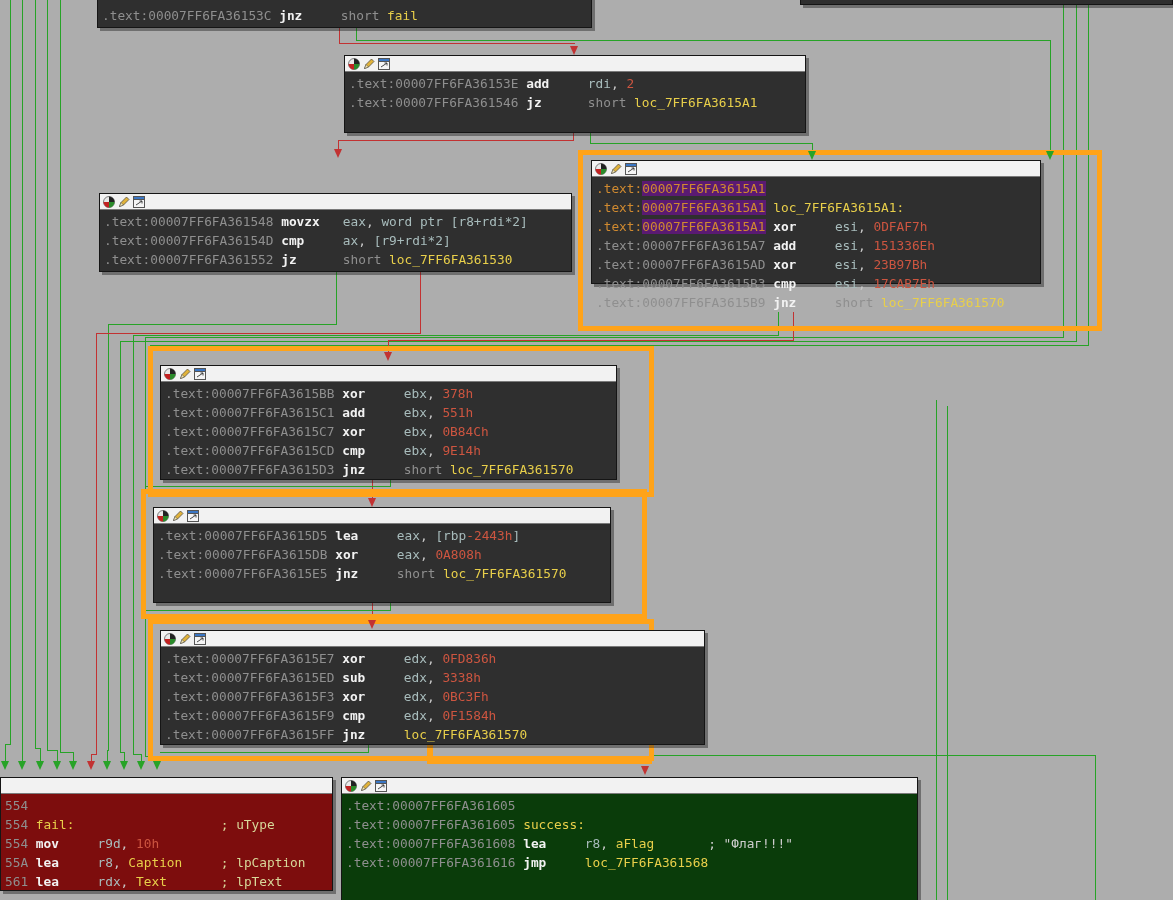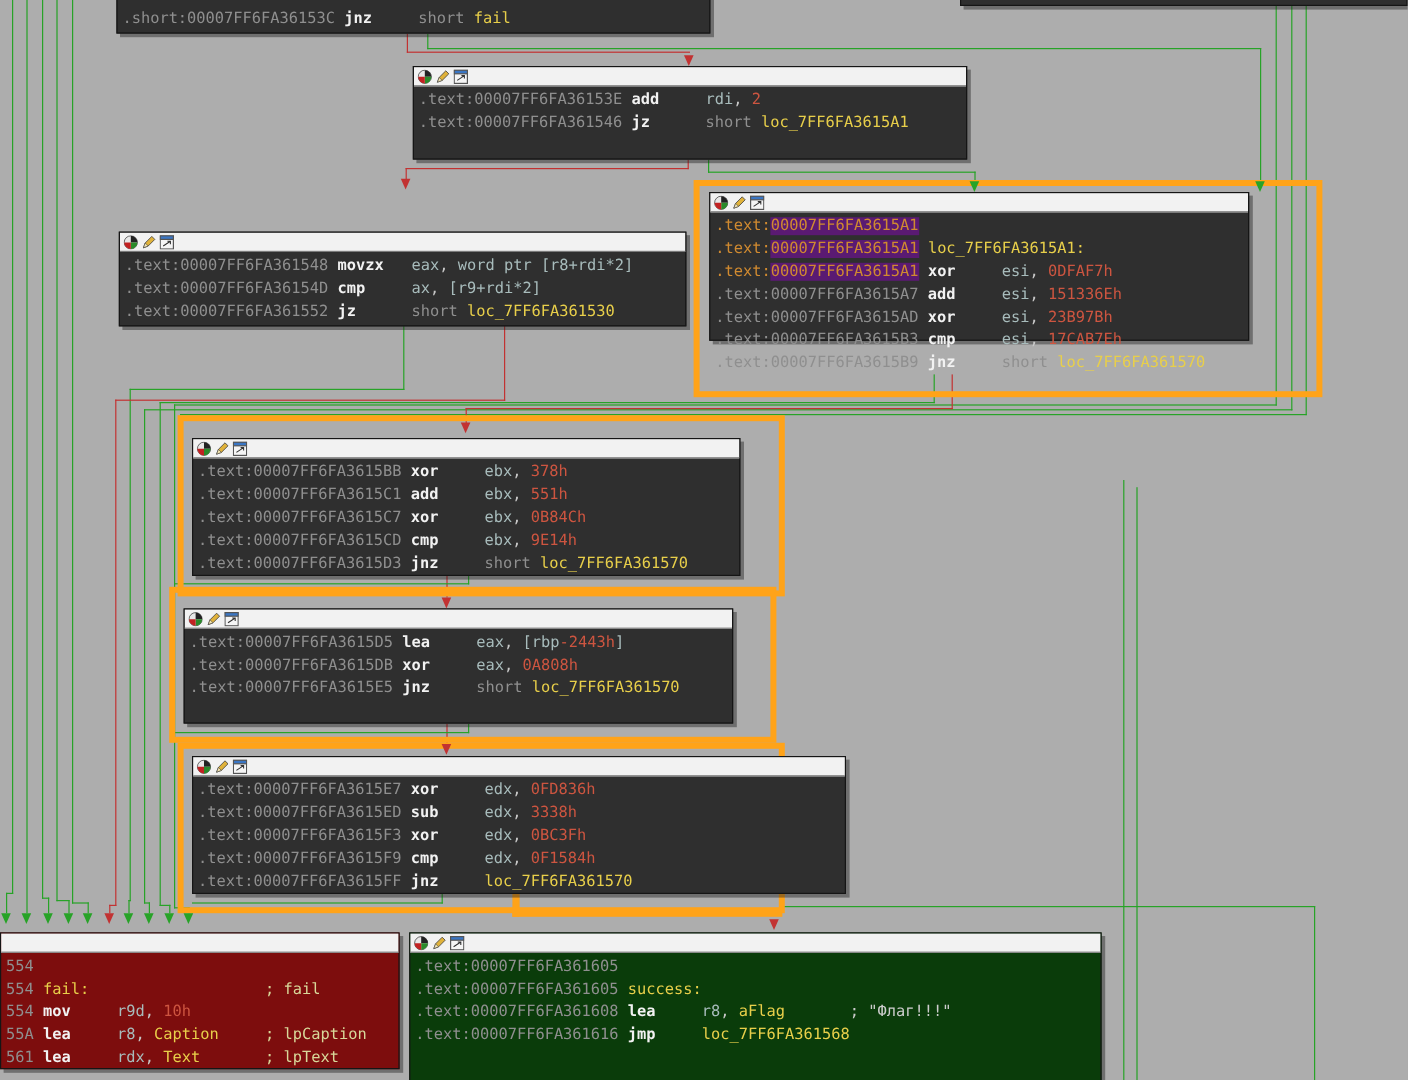--- a/index.html
+++ b/index.html
@@ -119,21 +119,21 @@
     <div class="ln g" style="left: 1095px; top: 755px; width: 1px; height: 145px;"></div>
     <div class="ln o" style="left: 427px; top: 745px; width: 6px; height: 19px;"></div>
     <div class="ln o" style="left: 427px; top: 758px; width: 225px; height: 6px;"></div>
     <div class="frame" style="left: 578px; top: 150px; width: 514px; height: 171px;"></div>
     <div class="frame" style="left: 148px; top: 346px; width: 496px; height: 141px;"></div>
     <div class="frame" style="left: 141px; top: 489px; width: 496px; height: 120px;"></div>
     <div class="frame" style="left: 148px; top: 619px; width: 496px; height: 132px;"></div>
     <div class="block code" style="left: 97px; top: -16px; width: 495px; height: 44px;">
       <div class="bb">
         <div class="row"><span class="s-addr"></span></div>
-        <div class="row"><span class="s-addr">.short:00007FF6FA36153C </span><span class="s-mnem">jnz     </span><span class="s-kw">short </span><span class="s-lbl">fail</span></div>
+        <div class="row"><span class="s-addr">.text:00007FF6FA36153C </span><span class="s-mnem">jnz     </span><span class="s-kw">short </span><span class="s-lbl">fail</span></div>
       </div>
     </div>
     <div class="block code" style="left: 800px; top: -9px; width: 373px; height: 14px;"></div>
     <div class="block code" style="left: 344px; top: 55px; width: 462px; height: 78px;">
       <div class="tbar">
         <span class="tic">
           <svg width="12" height="12" viewBox="0 0 12 12">
             <circle cx="6" cy="6" r="5.5" fill="#e8e8e8" stroke="#333" stroke-width="0.6"></circle>
             <path d="M6 6 L6 .5 A5.5 5.5 0 0 1 11.5 6 Z" fill="#222"></path>
             <path d="M6 6 L11.5 6 A5.5 5.5 0 0 1 6 11.5 Z" fill="#2a8a2a"></path>
@@ -314,21 +314,21 @@
         <div class="row"><span class="s-addr">.text:00007FF6FA3615ED </span><span class="s-mnem">sub     </span><span class="s-reg">edx</span><span class="s-pln">, </span><span class="s-num">3338h</span></div>
         <div class="row"><span class="s-addr">.text:00007FF6FA3615F3 </span><span class="s-mnem">xor     </span><span class="s-reg">edx</span><span class="s-pln">, </span><span class="s-num">0BC3Fh</span></div>
         <div class="row"><span class="s-addr">.text:00007FF6FA3615F9 </span><span class="s-mnem">cmp     </span><span class="s-reg">edx</span><span class="s-pln">, </span><span class="s-num">0F1584h</span></div>
         <div class="row"><span class="s-addr">.text:00007FF6FA3615FF </span><span class="s-mnem">jnz     </span><span class="s-lbl">loc_7FF6FA361570</span></div>
       </div>
     </div>
     <div class="block fail" style="left: 0px; top: 777px; width: 333px; height: 114px;">
       <div class="tbar"></div>
       <div class="bb">
         <div class="row"><span class="s-addr">554</span></div>
-        <div class="row"><span class="s-addr">554 </span><span class="s-lbl">fail:</span><span class="s-pln">                   </span><span class="s-cmt">; fail</span></div>
+        <div class="row"><span class="s-addr">554 </span><span class="s-lbl">fail:</span><span class="s-pln">                   </span><span class="s-cmt">; uType</span></div>
         <div class="row"><span class="s-addr">554 </span><span class="s-mnem">mov     </span><span class="s-reg">r9d</span><span class="s-pln">, </span><span class="s-num">10h</span></div>
         <div class="row"><span class="s-addr">55A </span><span class="s-mnem">lea     </span><span class="s-reg">r8</span><span class="s-pln">, </span><span class="s-lbl">Caption</span><span class="s-pln">     </span><span class="s-cmt">; lpCaption</span></div>
         <div class="row"><span class="s-addr">561 </span><span class="s-mnem">lea     </span><span class="s-reg">rdx</span><span class="s-pln">, </span><span class="s-lbl">Text</span><span class="s-pln">       </span><span class="s-cmt">; lpText</span></div>
       </div>
     </div>
     <div class="block success" style="left: 341px; top: 777px; width: 577px; height: 133px;">
       <div class="tbar">
         <span class="tic">
           <svg width="12" height="12" viewBox="0 0 12 12">
             <circle cx="6" cy="6" r="5.5" fill="#e8e8e8" stroke="#333" stroke-width="0.6"></circle>

